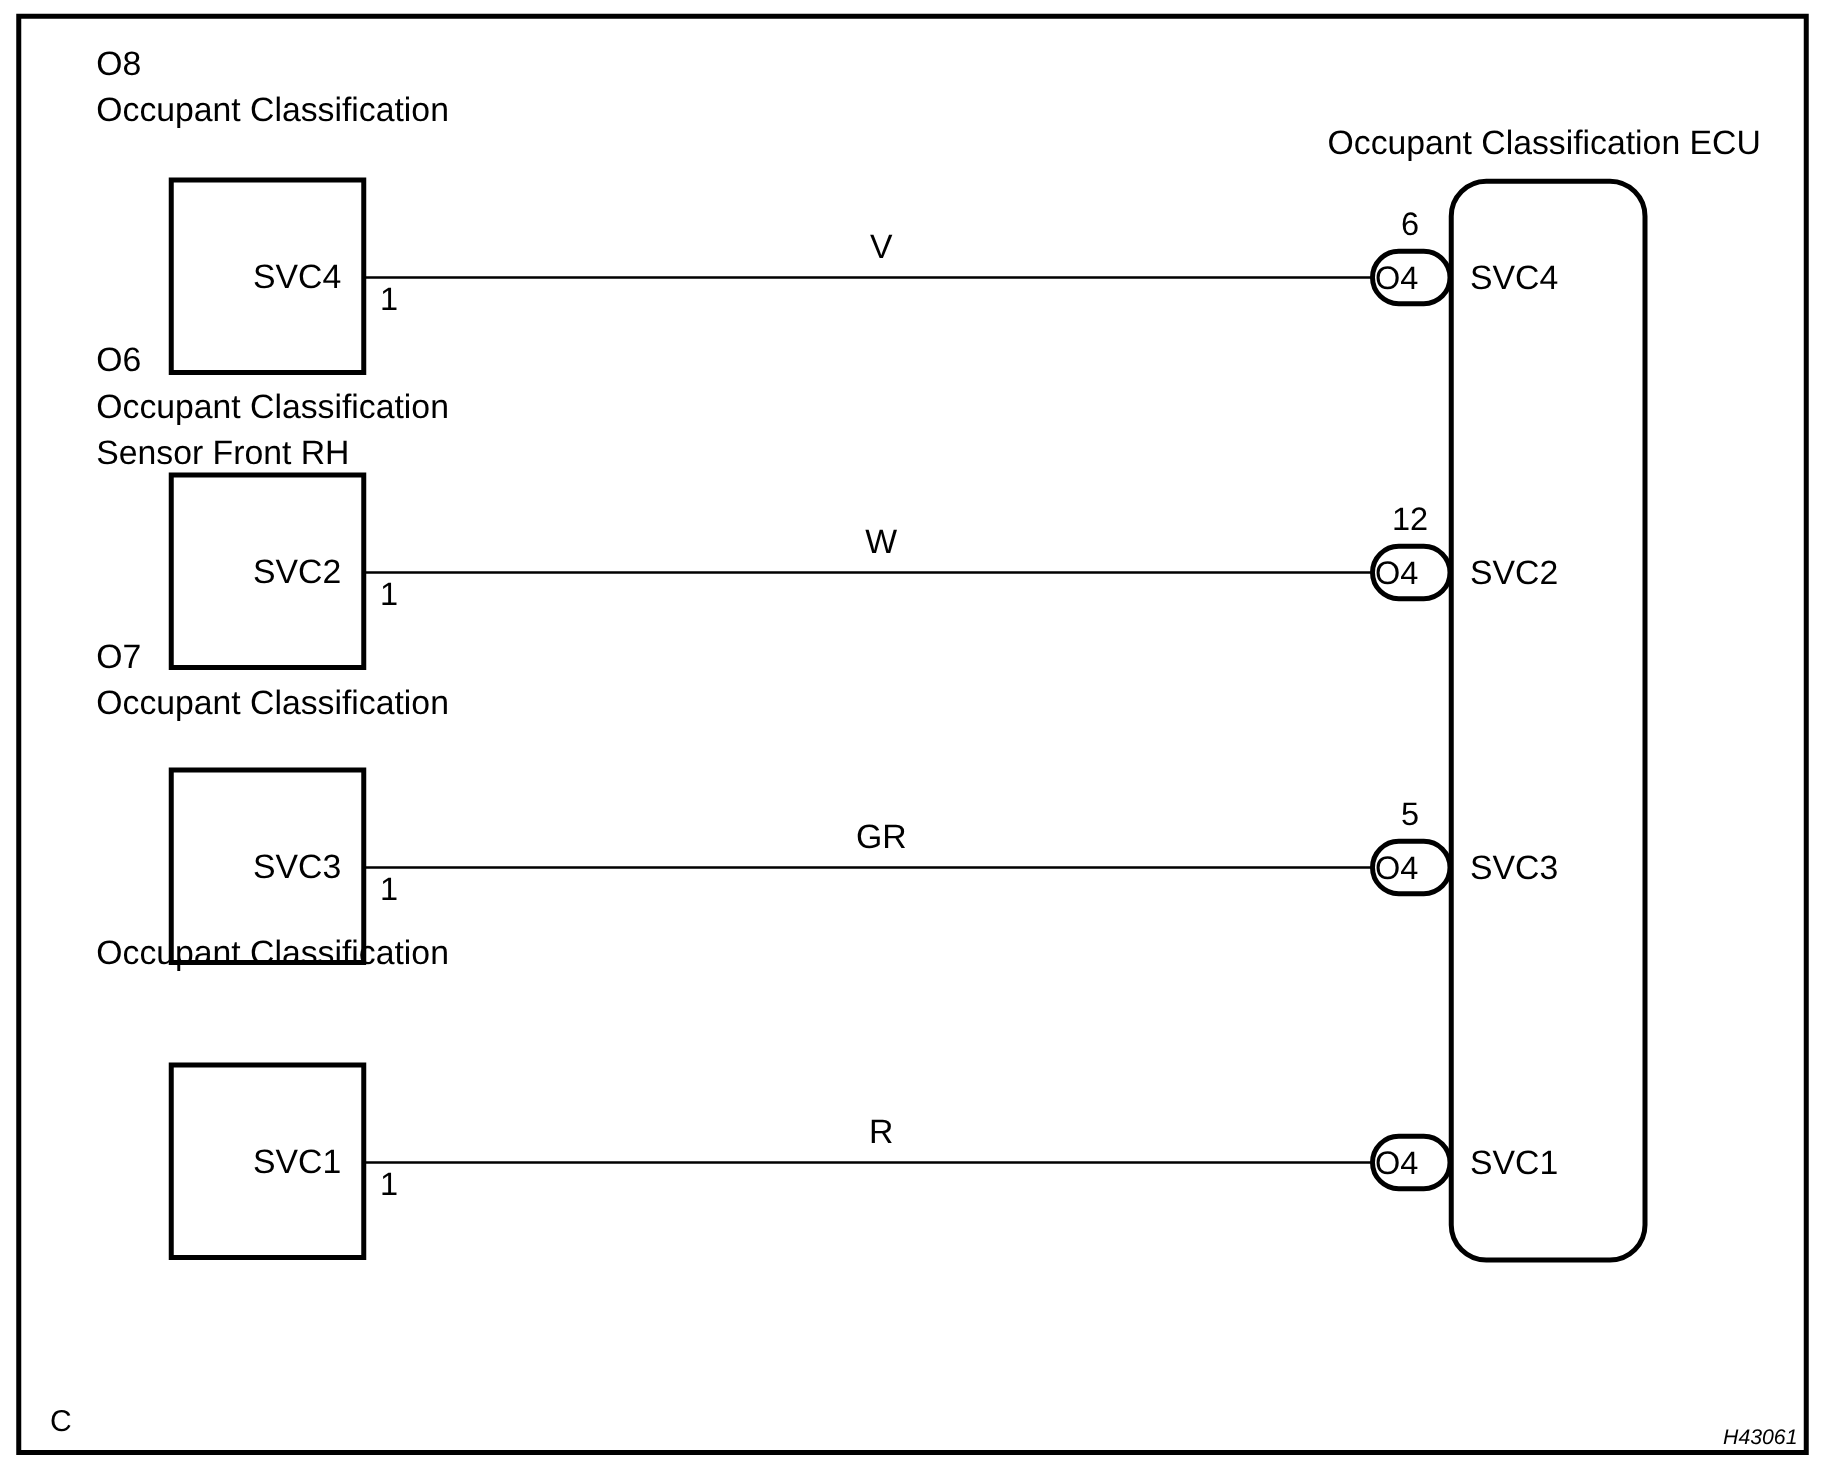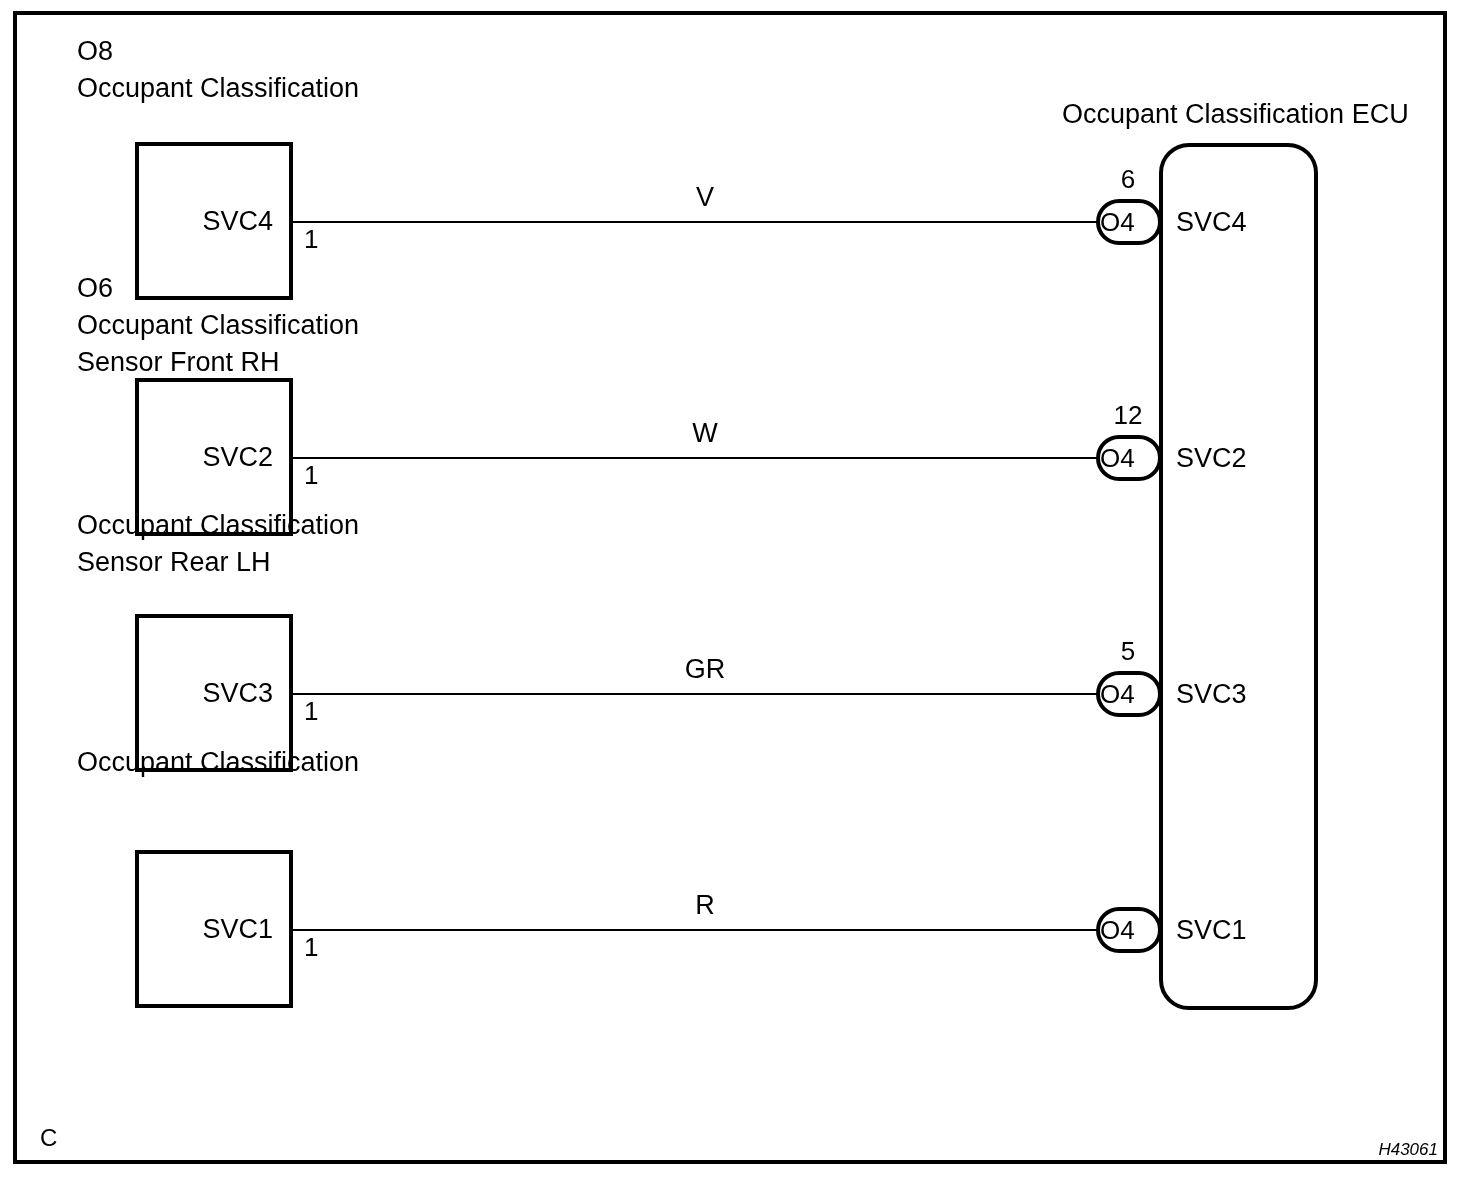--- a/index.html
+++ b/index.html
@@ -90,22 +90,22 @@
   <div class="wire" style="top:457px"></div>
   <div class="pin-label" style="top:460px">1</div>
   <div class="wire-label" style="top:418px">W</div>
   <div class="ecu-pin" style="top:400px">12</div>
   <div class="ecu-oval" style="top:435px">
     <span>O4</span>
   </div>
   <div class="ecu-port-label" style="top:440px">SVC2</div>
 
   <div class="sensor-name" style="top:507px">
+    <div>O7</div>
     <div>Occupant Classification</div>
-    <div>Sensor Rear LH</div>
   </div>
   <div class="sensor-box" style="top:614px">
     <span>SVC3</span>
   </div>
   <div class="wire" style="top:693px"></div>
   <div class="pin-label" style="top:696px">1</div>
   <div class="wire-label" style="top:654px">GR</div>
   <div class="ecu-pin" style="top:636px">5</div>
   <div class="ecu-oval" style="top:671px">
     <span>O4</span>

